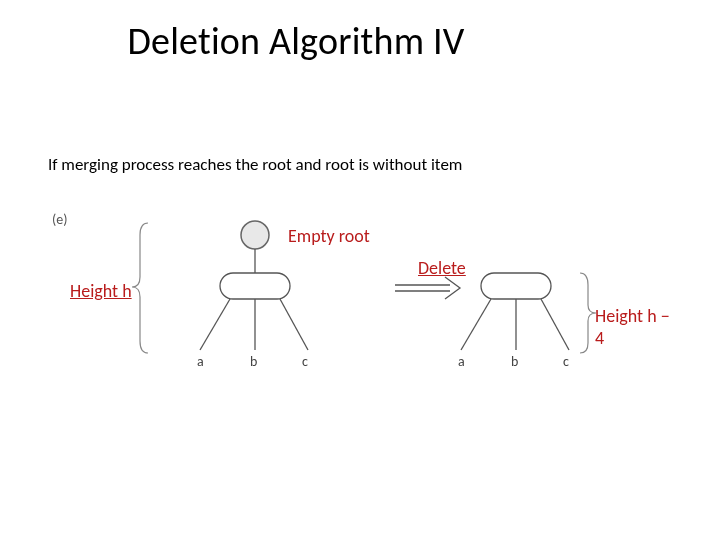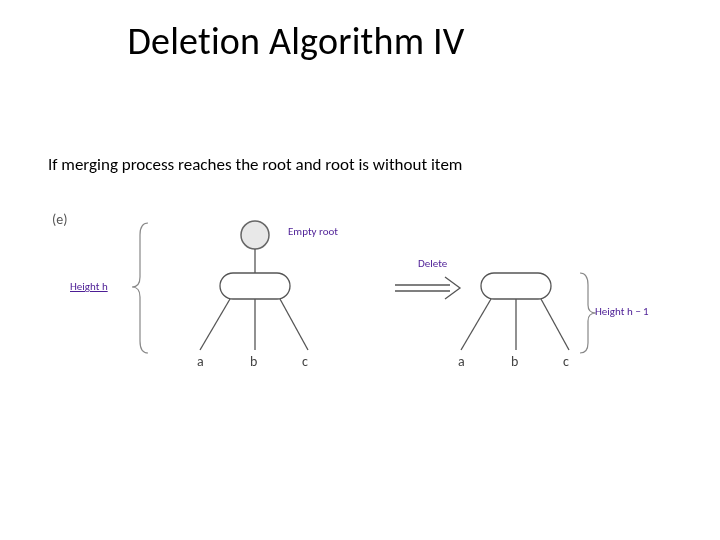--- a/index.html
+++ b/index.html
@@ -43,22 +43,22 @@
     width: 640px;
     height: 220px;
   }
   .fig-label {
     position: absolute;
     font-size: 14px;
     color: #555;
   }
   .ann-label {
     position: absolute;
-    font-size: 11px;
-    color: #4c1d95;
+    font-size: 18px;
+    color: #b91c1c;
   }
   svg { position: absolute; top: 0; left: 0; }
 </style>
 </head>
 <body>
 
 <div class="slide">
   <div class="title">Deletion Algorithm IV</div>
 
   <div class="body-text">
@@ -66,23 +66,23 @@
   </div>
 
   <div class="figure">
 
     <div class="fig-label" style="top:6px; left:12px;">(e)</div>
 
     <div class="ann-label" style="top:75px; left:30px;text-decoration:underline;">Height h</div>
 
     <div class="ann-label" style="top:20px; left:248px;">Empty root</div>
 
-    <div class="ann-label" style="top:52px; left:378px;">Delete</div>
+    <div class="ann-label" style="top:52px; left:378px;text-decoration:underline;">Delete</div>
 
-    <div class="ann-label" style="top:100px; left:555px;">Height h − 1</div>
+    <div class="ann-label" style="top:100px; left:555px;">Height h − 4</div>
 
     <div class="ann-label" style="top:20px; left:211px; font-size:18px; font-weight:bold; color:#000;">–</div>
 
     <div class="ann-label" style="top:76px; left:196px; font-size:14px; color:#000;">S</div>
     <div class="ann-label" style="top:76px; left:227px; font-size:14px; color:#000;">L</div>
 
     <div class="ann-label" style="top:148px; left:157px; font-size:14px; color:#444;">a</div>
     <div class="ann-label" style="top:148px; left:210px; font-size:14px; color:#444;">b</div>
     <div class="ann-label" style="top:148px; left:262px; font-size:14px; color:#444;">c</div>
 

